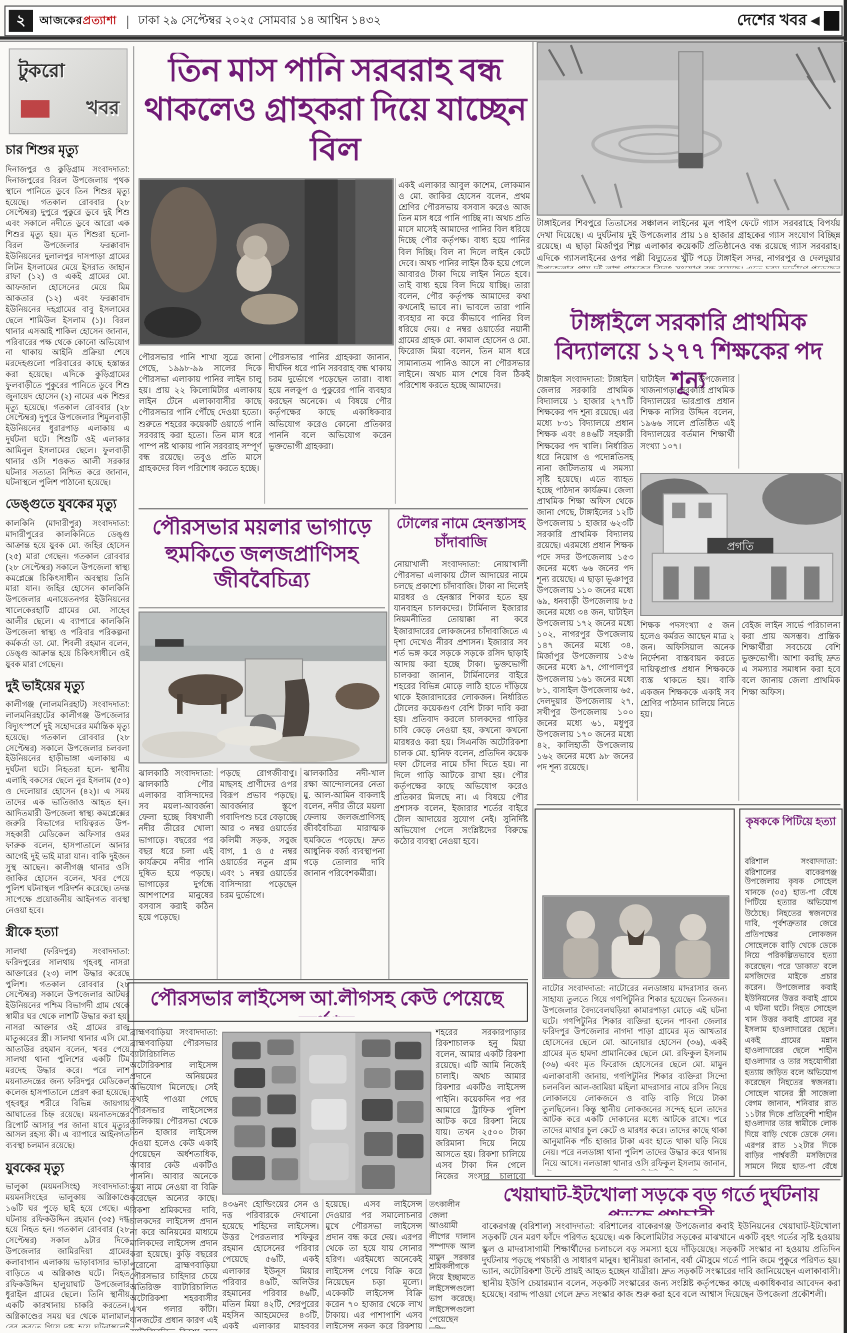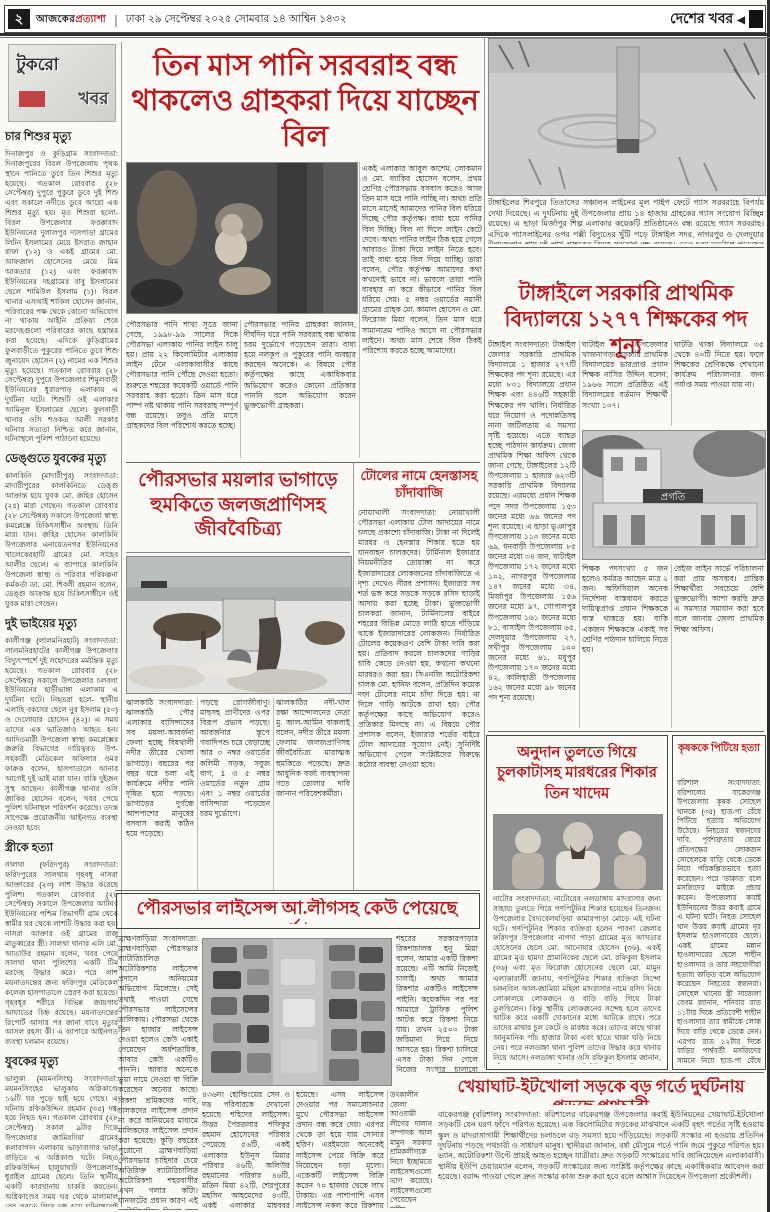--- a/index.html
+++ b/index.html
@@ -17,21 +17,21 @@
   .bar-date{font-size:10.5px;color:#222;}
   .bar-right{margin-left:auto;display:flex;align-items:center;font-weight:bold;font-size:14px;}
   .bar-arrow{font-size:10px;margin:0 4px;color:#222;}
   .bar-block{width:14px;height:18px;background:#111;margin-right:2px;}
   .rule2a{position:absolute;left:0;top:33px;width:770px;height:3px;background:#2f2f2f;}
   .rule2b{position:absolute;left:0;top:37px;width:770px;height:1px;background:#777;}
   
   .col{position:absolute;font-size:7.6px;line-height:1.33;text-align:justify;overflow:hidden;color:#1c1c1c;}
   .vr{position:absolute;width:1px;background:#9a9a9a;}
   .hr{position:absolute;height:1px;background:#666;}
-  .headline{position:absolute;text-align:center;font-weight:bold;color:#b91c1c;
+  .headline{position:absolute;text-align:center;font-weight:bold;color:#701a75;
             font-family:"Liberation Serif",serif;overflow:hidden;}
   .sub-head{font-weight:bold;font-size:11.5px;margin:6px 0 2px;
             font-family:"Liberation Serif",serif;}
   .photo{position:absolute;overflow:hidden;border:1px solid #888;background:#c4c4c4;}
   .photo svg{display:block;width:100%;height:100%;}
   
   .sidebar{position:absolute;left:5px;top:42px;width:113px;height:1165px;overflow:hidden;}
   .tukro{width:106px;height:76px;margin:2px auto 4px;background:linear-gradient(135deg,#e9e9e7,#cfcfcb);
          border:1px solid #aaa;position:relative;font-family:"Liberation Serif",serif;}
   .tukro .t1{position:absolute;left:8px;top:6px;font-size:17px;font-weight:bold;color:#333;text-shadow:1px 1px 0 #fff;}
@@ -126,21 +126,20 @@
   </div>
   <div class="cap" style="left:488px;top:198px;width:276px;height:46px;">
     <span>টাঙ্গাইলের শিবপুরে তিতাসের সঞ্চালন লাইনের মূল পাইপ ফেটে গ্যাস সরবরাহে বিপর্যয় দেখা দিয়েছে। এ দুর্ঘটনায় দুই উপজেলার প্রায় ১৪ হাজার গ্রাহকের গ্যাস সংযোগ বিচ্ছিন্ন রয়েছে। এ ছাড়া মির্জাপুর শিল্প এলাকার কয়েকটি প্রতিষ্ঠানেও বন্ধ রয়েছে গ্যাস সরবরাহ। এদিকে গ্যাসলাইনের ওপর পল্লী বিদ্যুতের খুঁটি পড়ে টাঙ্গাইল সদর, নাগরপুর ও দেলদুয়ার উপজেলার প্রায় দুই লাখ গ্রাহকের বিদ্যুৎ সংযোগ বন্ধ রয়েছে। এতে চরম দুর্ভোগে পড়েছেন গ্রাহকরা।</span>
     
   </div>
   <div class="hr" style="left:488px;top:247px;width:276px;"></div>
 
   <div class="headline" style="left:488px;top:252px;width:276px;height:84px;font-size:21px;line-height:1.25;margin-top:28px;">টাঙ্গাইলে সরকারি প্রাথমিক বিদ্যালয়ে ১২৭৭ শিক্ষকের পদ শূন্য</div>
   <div class="col" style="left:488px;top:340px;width:88px;height:388px;">টাঙ্গাইল সংবাদদাতা: টাঙ্গাইল জেলার সরকারি প্রাথমিক বিদ্যালয়ে ১ হাজার ২৭৭টি শিক্ষকের পদ শূন্য রয়েছে। এর মধ্যে ৮৩১ বিদ্যালয়ে প্রধান শিক্ষক এবং ৪৪৬টি সহকারী শিক্ষকের পদ খালি। নির্ধারিত ধরে নিয়োগ ও পদোন্নতিসহ নানা জটিলতায় এ সমস্যা সৃষ্টি হয়েছে। এতে ব্যাহত হচ্ছে পাঠদান কার্যক্রম। জেলা প্রাথমিক শিক্ষা অফিস থেকে জানা গেছে, টাঙ্গাইলের ১২টি উপজেলায় ১ হাজার ৬২৩টি সরকারি প্রাথমিক বিদ্যালয় রয়েছে। এরমধ্যে প্রধান শিক্ষক পদে সদর উপজেলায় ১৫৩ জনের মধ্যে ৬৬ জনের পদ শূন্য রয়েছে। এ ছাড়া ভূঞাপুর উপজেলায় ১১০ জনের মধ্যে ৬৯, ধনবাড়ী উপজেলায় ৮৫ জনের মধ্যে ৩৪ জন, ঘাটাইল উপজেলায় ১৭২ জনের মধ্যে ১০২, নাগরপুর উপজেলায় ১৪৭ জনের মধ্যে ৩৪, মির্জাপুর উপজেলায় ১৫৬ জনের মধ্যে ৯৭, গোপালপুর উপজেলায় ১৬১ জনের মধ্যে ৮১, বাসাইল উপজেলায় ৬৫, দেলদুয়ার উপজেলায় ২৭, সখীপুর উপজেলায় ১০০ জনের মধ্যে ৬১, মধুপুর উপজেলায় ১৭০ জনের মধ্যে ৪২, কালিহাতী উপজেলায় ১৬২ জনের মধ্যে ৯৮ জনের পদ শূন্য রয়েছে।</div>
   <div class="col" style="left:582px;top:340px;width:86px;height:86px;">ঘাটাইল উপজেলার খাজনাগড়া সরকারি প্রাথমিক বিদ্যালয়ের ভারপ্রাপ্ত প্রধান শিক্ষক নাসির উদ্দিন বলেন, ১৯৬৬ সালে প্রতিষ্ঠিত এই বিদ্যালয়ের বর্তমান শিক্ষার্থী সংখ্যা ১০৭।</div>
-  <div class="col" style="left:674px;top:340px;width:90px;height:86px;">ঘাটতি থাকা বিদ্যালয়ে ৩৫ থেকে ৪০টি নিতে হয়। ফলে শিক্ষকের শ্রেণিকক্ষে শেখানো কার্যক্রম পরিচালনার জন্য পর্যাপ্ত সময় পাওয়া যায় না।</div>
   <div class="photo" style="left:582px;top:430px;width:182px;height:128px;">
     <svg viewBox="0 0 182 128" preserveAspectRatio="none">
       <rect width="182" height="128" fill="#c9c9c9"></rect>
       <ellipse cx="30" cy="26" rx="34" ry="22" fill="#6f6f6f"></ellipse>
       <ellipse cx="150" cy="22" rx="40" ry="24" fill="#7b7b7b"></ellipse>
       <rect x="20" y="18" width="58" height="72" fill="#e6e6e6" stroke="#9a9a9a"></rect>
       <rect x="28" y="26" width="12" height="14" fill="#8c8c8c"></rect>
         <rect x="52" y="26" width="12" height="14" fill="#8c8c8c"></rect>
       <rect x="10" y="72" width="164" height="44" fill="#d8d8d8" stroke="#9a9a9a"></rect>
       <rect x="60" y="58" width="60" height="14" fill="#3f3f3f"></rect>
@@ -183,21 +182,20 @@
   <div class="col" style="left:200px;top:698px;width:70px;height:192px;">পড়ছে রোগজীবাণু। মাছসহ প্রাণীদের ওপর বিরূপ প্রভাব পড়ছে। আবর্জনার স্তূপে গবাদিপশু চরে বেড়াচ্ছে আর ৩ নম্বর ওয়ার্ডের কলিমী সড়ক, সবুজ বাগ, 1 ও ৫ নম্বর ওয়ার্ডের নতুন গ্রাম এবং ১ নম্বর ওয়ার্ডের বাসিন্দারা পড়েছেন চরম দুর্ভোগে।</div>
   <div class="col" style="left:276px;top:698px;width:74px;height:192px;">ঝালকাঠির নদী-খাল রক্ষা আন্দোলনের নেতা মু. আল-আমিন বাকলাই বলেন, নদীর তীরে ময়লা ফেলায় জলজপ্রাণিসহ জীববৈচিত্র্য মারাত্মক হুমকিতে পড়েছে। দ্রুত আধুনিক বর্জ্য ব্যবস্থাপনা গড়ে তোলার দাবি জানান পরিবেশকর্মীরা।</div>
   <div class="vr" style="left:197px;top:698px;height:192px;background:#bbb;"></div>
   <div class="vr" style="left:273px;top:698px;height:192px;background:#bbb;"></div>
 
   <div class="vr" style="left:353px;top:462px;height:428px;"></div>
   <div class="headline" style="left:358px;top:468px;width:122px;height:36px;font-size:13px;line-height:1.3;">টোলের নামে হেনস্তাসহ চাঁদাবাজি</div>
   <div class="col" style="left:358px;top:508px;width:122px;height:382px;">নোয়াখালী সংবাদদাতা: নোয়াখালী পৌরসভা এলাকায় টোল আদায়ের নামে চলছে প্রকাশ্যে চাঁদাবাজি। টাকা না দিলেই মারধর ও হেনস্তার শিকার হতে হয় যানবাহন চালকদের। টার্মিনাল ইজারার নিয়মনীতির তোয়াক্কা না করে ইজারাদারের লোকজনের চাঁদাবাজিতে এ দৃশ্য দেখেও নীরব প্রশাসন। ইজারার সব শর্ত ভঙ্গ করে সড়কে সড়কে রসিদ ছাড়াই আদায় করা হচ্ছে টাকা। ভুক্তভোগী চালকরা জানান, টার্মিনালের বাইরে শহরের বিভিন্ন মোড়ে লাঠি হাতে দাঁড়িয়ে থাকে ইজারাদারের লোকজন। নির্ধারিত টোলের কয়েকগুণ বেশি টাকা দাবি করা হয়। প্রতিবাদ করলে চালকদের গাড়ির চাবি কেড়ে নেওয়া হয়, কখনো কখনো মারধরও করা হয়। সিএনজি অটোরিকশা চালক মো. হানিফ বলেন, প্রতিদিন কয়েক দফা টোলের নামে চাঁদা দিতে হয়। না দিলে গাড়ি আটকে রাখা হয়। পৌর কর্তৃপক্ষের কাছে অভিযোগ করেও প্রতিকার মিলছে না। এ বিষয়ে পৌর প্রশাসক বলেন, ইজারার শর্তের বাইরে টোল আদায়ের সুযোগ নেই। সুনির্দিষ্ট অভিযোগ পেলে সংশ্লিষ্টদের বিরুদ্ধে কঠোর ব্যবস্থা নেওয়া হবে।</div>
 
   <div class="boxed" style="left:486px;top:735px;width:180px;height:333px;">
-    <div class="headline" style="left:6px;top:6px;width:168px;height:66px;font-size:15px;line-height:1.35;position:absolute;">অনুদান তুলতে গিয়ে চুলকাটাসহ মারধরের শিকার তিন খাদেম</div>
     <div class="photo" style="left:6px;top:78px;width:168px;height:74px;">
       <svg viewBox="0 0 168 74" preserveAspectRatio="none">
         <rect width="168" height="74" fill="#8f8f8f"></rect>
         <circle cx="34" cy="26" r="13" fill="#d6d0c8"></circle>
           <rect x="18" y="38" width="32" height="36" rx="8" fill="#b9b3aa"></rect>
         <circle cx="84" cy="22" r="15" fill="#cfc9c0"></circle>
           <rect x="62" y="36" width="44" height="38" rx="9" fill="#e4e0d9"></rect>
         <path d="M76 30 q8 14 16 0 l-2 14 l-12 0 z" fill="#4a4038"></path>
         <circle cx="136" cy="28" r="12" fill="#d8d2c9"></circle>
           <rect x="120" y="40" width="32" height="34" rx="8" fill="#c2bcb2"></rect>

